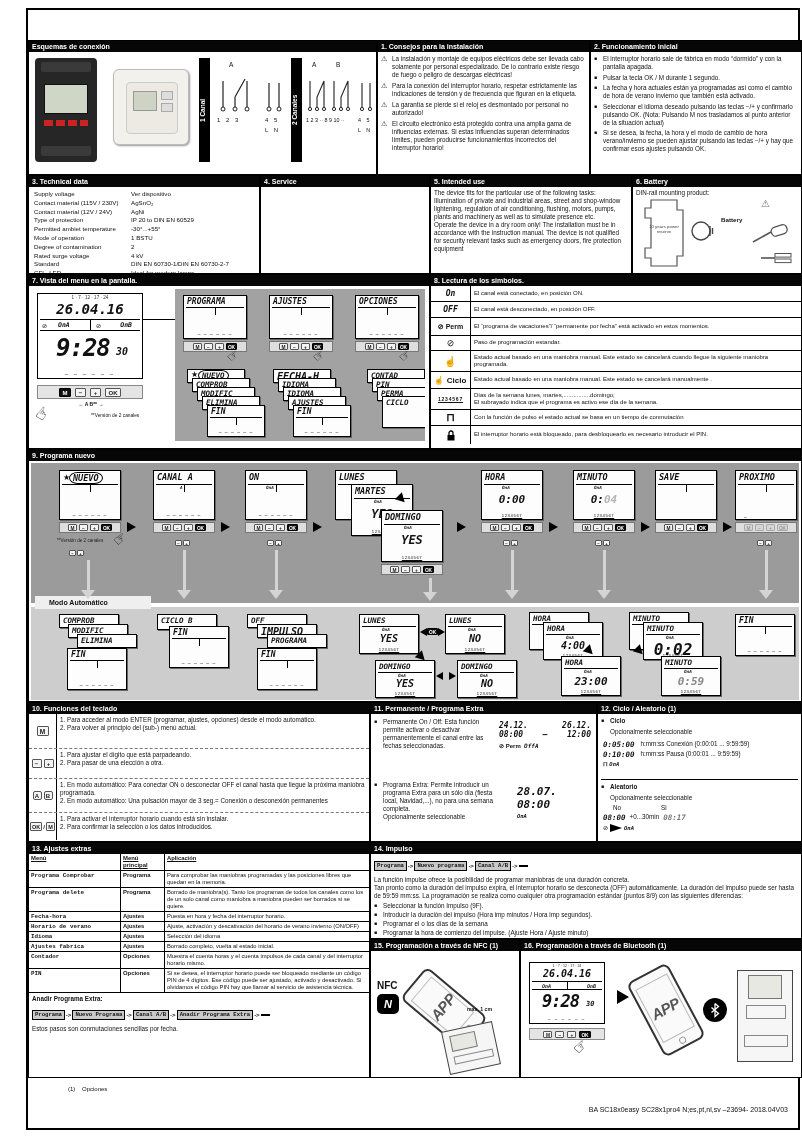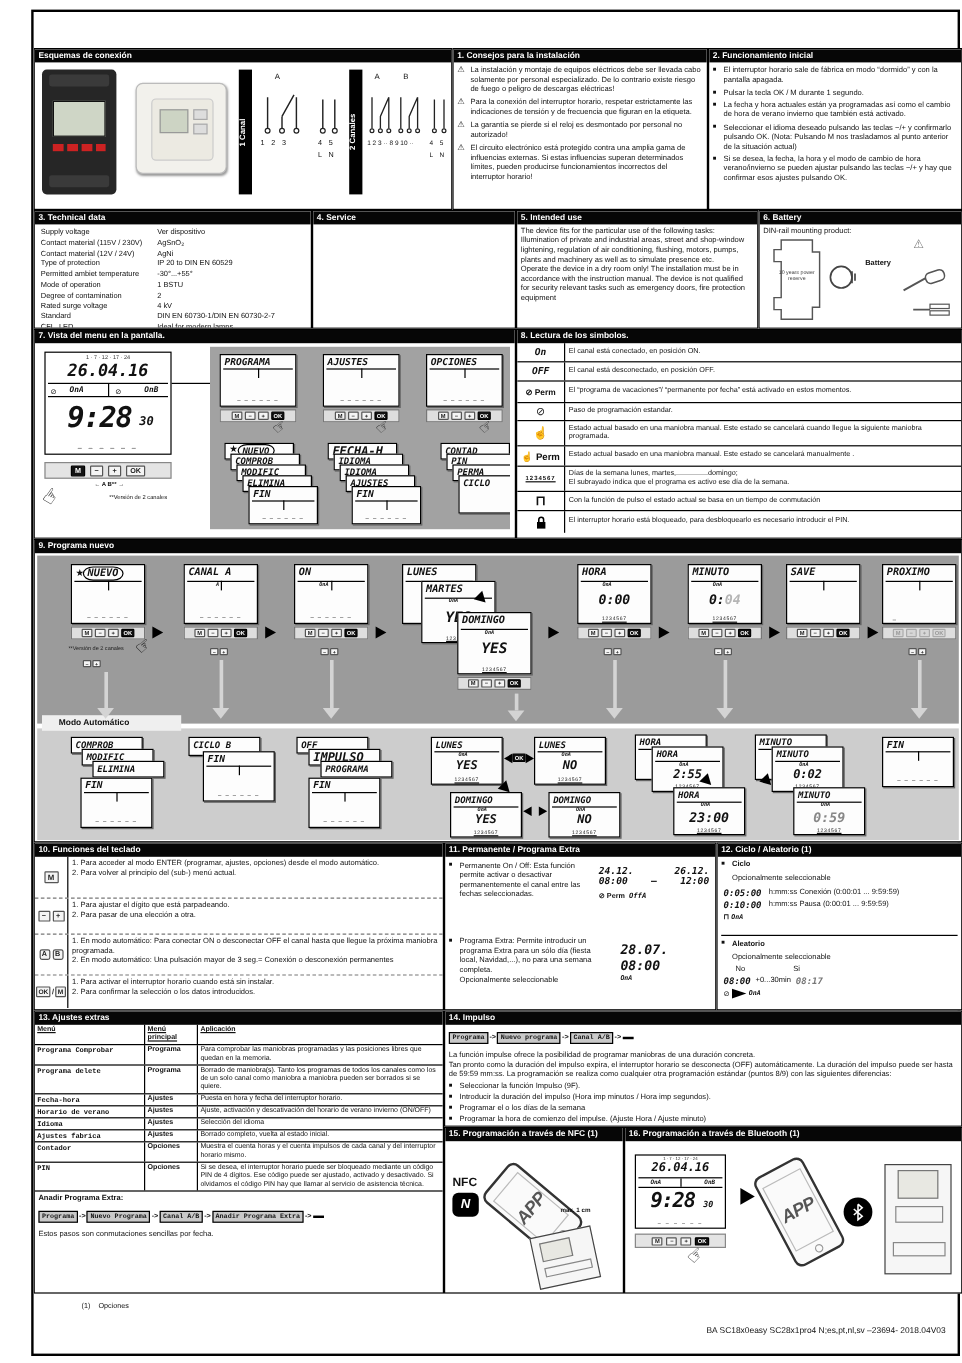--- a/index.html
+++ b/index.html
@@ -390,21 +390,21 @@
         </div>
     <div class="s8row" style="height:15px">
           <span class="sy" style="font-size:9px">⊘</span>
           <span class="de">Paso de programación estandar.</span>
         </div>
     <div class="s8row" style="height:21px">
           <span class="sy" style="font-size:10px">☝</span>
           <span class="de">Estado actual basado en una maniobra manual. Este estado se cancelará cuando llegue la siguiente maniobra programada.</span>
         </div>
     <div class="s8row" style="height:17px">
-          <span class="sy b" style="font-size:8px">☝ Perm</span>
+          <span class="sy b" style="font-size:8px">☝ Ciclo</span>
           <span class="de">Estado actual basado en una maniobra manual. Este estado se cancelará manualmente .</span>
         </div>
     <div class="s8row" style="height:21px">
           <span class="sy udays">1234567</span>
           <span class="de"><span>Días de la semana lunes, martes,................domingo;</span><br><span>El subrayado indica que el programa es activo ese día de la semana.</span></span>
         </div>
     <div class="s8row" style="height:16px">
           <span class="sy b" style="font-size:11px">⊓</span>
           <span class="de">Con la función de pulso el estado actual se basa en un tiempo de conmutación</span>
         </div>
@@ -689,21 +689,21 @@
           <span class="tt lcdf" style="font-size:7.5px">HORA</span>
           <div class="tline"></div>
           <span class="ch" style="left:22px">OnA</span>
           <span class="val lcdf" style="top:17px;font-size:10px;color:#999">0:00</span>
           <div class="days">1234567</div>
         </div>
     <div class="scr" style="left:514px;top:172px;width:60px;height:38px;z-index:4">
           <span class="tt lcdf" style="font-size:7.5px">HORA</span>
           <div class="tline"></div>
           <span class="ch" style="left:22px">OnA</span>
-          <span class="val lcdf" style="top:17px;font-size:10px">2:55</span>
+          <span class="val lcdf" style="top:17px;font-size:10px">4:00</span>
           <div class="days">1234567</div>
         </div>
     <div class="arr r d45" style="left:556px;top:196px;z-index:5"></div>
     <div class="scr" style="left:532px;top:206px;width:60px;height:40px;z-index:5">
           <span class="tt lcdf" style="font-size:7.5px">HORA</span>
           <div class="tline"></div>
           <span class="ch" style="left:22px">OnA</span>
           <span class="val lcdf" style="top:18px;font-size:11px">23:00</span>
           <div class="days">1234567</div>
         </div>
@@ -712,21 +712,21 @@
           <span class="tt lcdf" style="font-size:7.5px">MINUTO</span>
           <div class="tline"></div>
           <span class="ch" style="left:22px">OnA</span>
           <span class="val lcdf" style="top:17px;font-size:10px;color:#999">0:01</span>
           <div class="days">1234567</div>
         </div>
     <div class="scr" style="left:614px;top:172px;width:60px;height:38px;z-index:4">
           <span class="tt lcdf" style="font-size:7.5px">MINUTO</span>
           <div class="tline"></div>
           <span class="ch" style="left:22px">OnA</span>
-          <span class="val lcdf" style="top:17px;font-size:10px">0:02</span>
+          <span class="val lcdf" style="top:17px;font-size:16px">0:02</span>
           <div class="days">1234567</div>
         </div>
     <div class="arr r d45" style="left:606px;top:196px;z-index:5"></div>
     <div class="scr" style="left:632px;top:206px;width:60px;height:40px;z-index:5">
           <span class="tt lcdf" style="font-size:7.5px">MINUTO</span>
           <div class="tline"></div>
           <span class="ch" style="left:22px">OnA</span>
           <span class="val lcdf" style="top:18px;font-size:11px;color:#888">0:59</span>
           <div class="days">1234567</div>
         </div>

